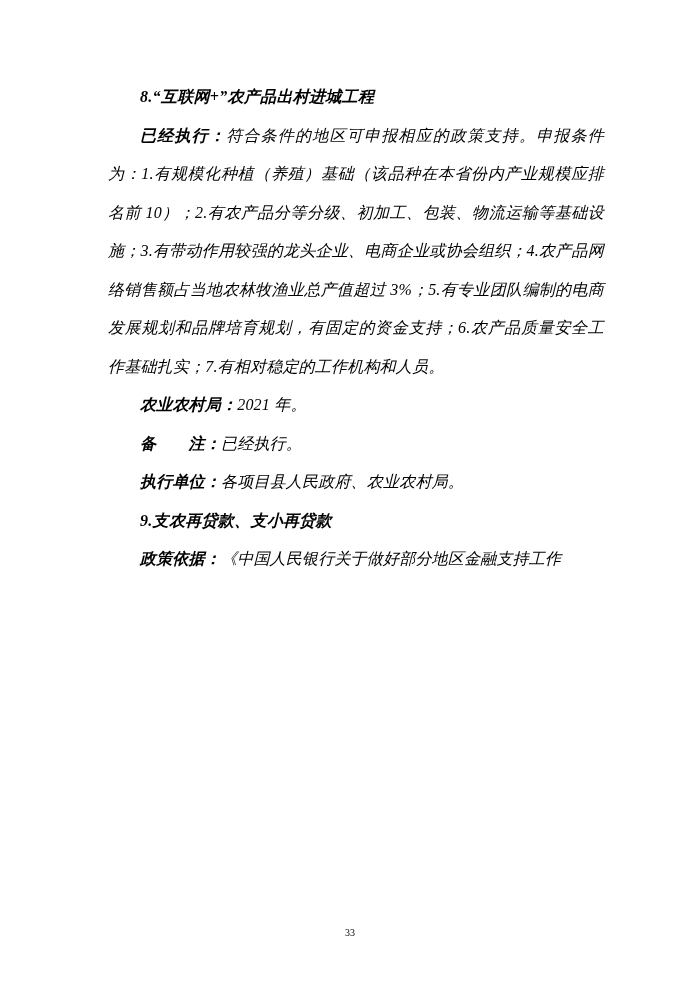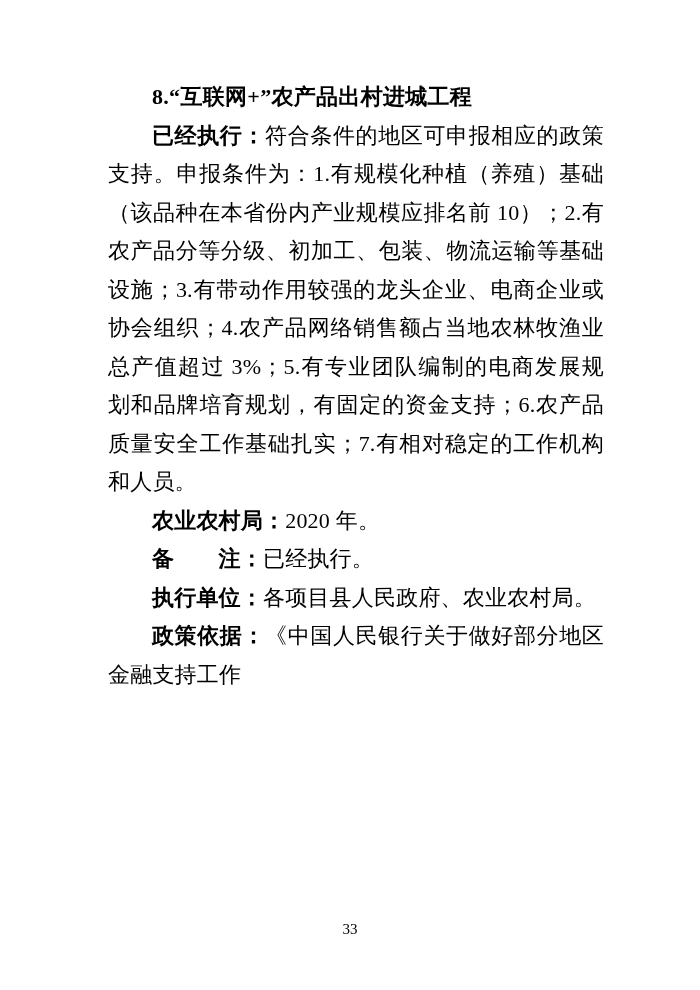--- a/index.html
+++ b/index.html
@@ -18,22 +18,23 @@
   .page {
     position: absolute;
     left: 0;
     top: 0;
     width: 700px;
     height: 990px;
     box-sizing: border-box;
     padding: 78px 96px 40px 108px;
   }
   .doc-body {
-    font-size: 22px;
+    font-size: 16px;
     line-height: 38.5px;
+    font-style: italic;
   }
   p {
     margin: 0;
     text-align: justify;
     text-justify: inter-ideograph;
     letter-spacing: 0.2px;
   }
   .indent2 {
     text-indent: 2em;
   }
@@ -44,41 +45,42 @@
   }
   .lead {
     font-weight: bold;
   }
   .page-number {
     position: absolute;
     left: 0;
     right: 0;
     bottom: 52px;
     text-align: center;
-    font-size: 15px;
+    font-size: 10px;
     font-family: "Liberation Serif", "DejaVu Serif", serif;
   }
 </style>
 </head>
 <body>
 
 <div class="page">
   <div class="doc-body">
 
     <p class="heading">8.“互联网+”农产品出村进城工程</p>
 
 
     <p class="indent2"><span class="lead">已经执行：</span><span>符合条件的地区可申报相应的政策支持。申报条件为：1.有规模化种植（养殖）基础（该品种在本省份内产业规模应排名前 10）；2.有农产品分等分级、初加工、包装、物流运输等基础设施；3.有带动作用较强的龙头企业、电商企业或协会组织；4.农产品网络销售额占当地农林牧渔业总产值超过 3%；5.有专业团队编制的电商发展规划和品牌培育规划，有固定的资金支持；6.农产品质量安全工作基础扎实；7.有相对稳定的工作机构和人员。</span></p>
 
 
-    <p class="indent2"><span class="lead">农业农村局：</span><span>2020 年。</span></p>
+    <p class="indent2"><span class="lead">农业农村局：</span><span>2021 年。</span></p>
 
     <p class="indent2"><span class="lead">备　　注：</span><span>已经执行。</span></p>
 
     <p class="indent2"><span class="lead">执行单位：</span><span>各项目县人民政府、农业农村局。</span></p>
 
+    <p class="heading">9.支农再贷款、支小再贷款</p>
 
     <p class="indent2"><span class="lead">政策依据：</span><span>《中国人民银行关于做好部分地区金融支持工作</span></p>
 
   </div>
 </div>
 
 <div class="page-number">33</div>
 
 </body></html>

